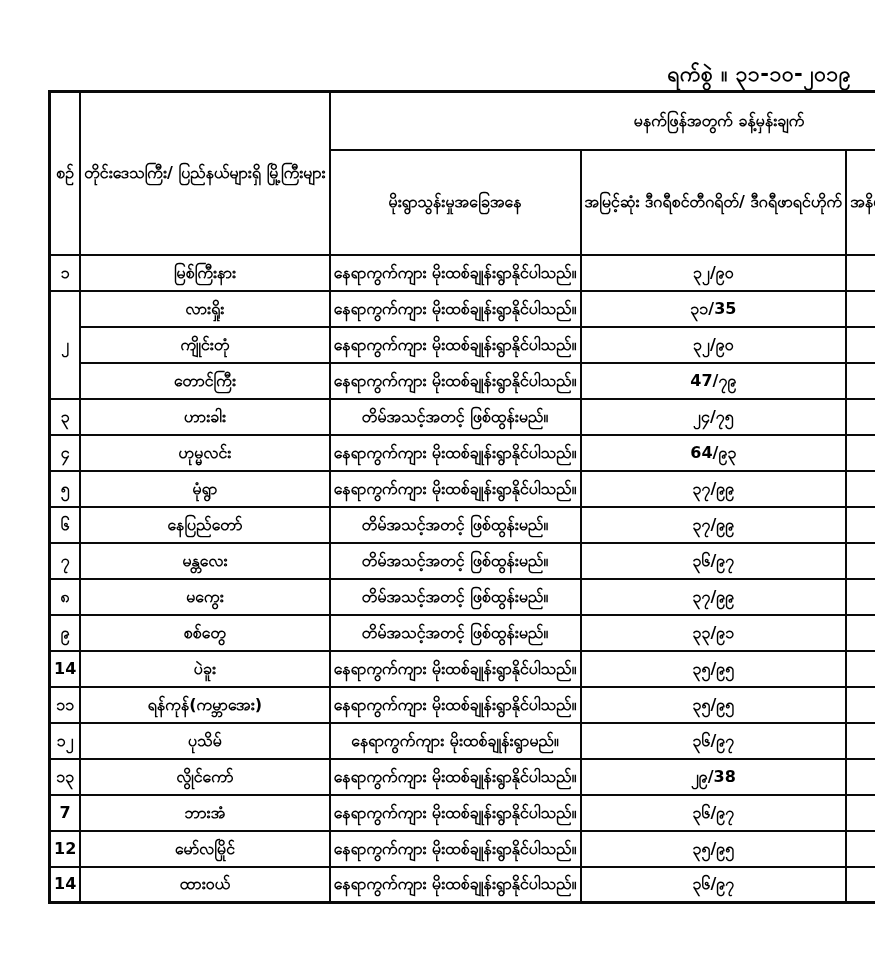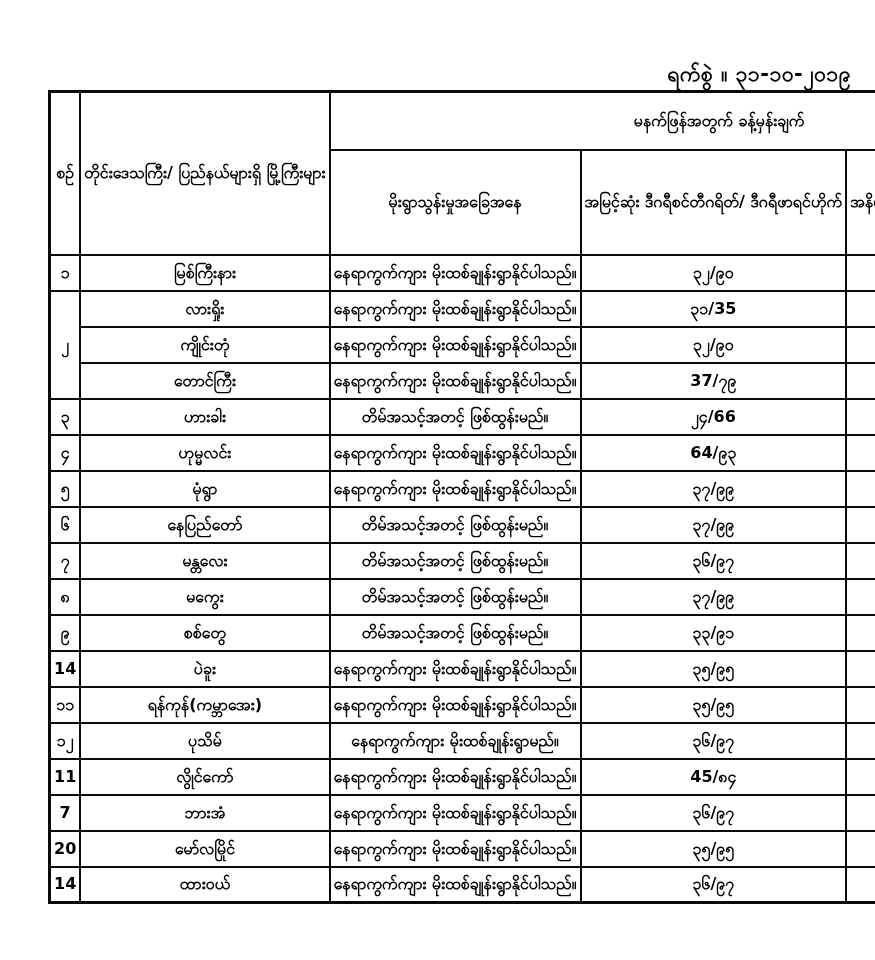--- a/index.html
+++ b/index.html
@@ -80,28 +80,28 @@
     </tr>
     <tr class="data-row">
       <td>ကျိုင်းတုံ</td>
       <td>နေရာကွက်ကျား မိုးထစ်ချုန်းရွာနိုင်ပါသည်။</td>
       <td>၃၂/၉၀</td>
       <td>၁၈/၆၄</td>
     </tr>
     <tr class="data-row">
       <td>တောင်ကြီး</td>
       <td>နေရာကွက်ကျား မိုးထစ်ချုန်းရွာနိုင်ပါသည်။</td>
-      <td>37/၇၉</td>
+      <td>47/၇၉</td>
       <td>၁၆/၆၁</td>
     </tr>
     <tr class="data-row">
       <td>၃</td>
       <td>ဟားခါး</td>
       <td>တိမ်အသင့်အတင့် ဖြစ်ထွန်းမည်။</td>
-      <td>၂၄/66</td>
+      <td>၂၄/၇၅</td>
       <td>၀၉/၄၈</td>
     </tr>
     <tr class="data-row">
       <td>၄</td>
       <td>ဟုမ္မလင်း</td>
       <td>နေရာကွက်ကျား မိုးထစ်ချုန်းရွာနိုင်ပါသည်။</td>
       <td>64/၉၃</td>
       <td>၂၃/၇၃</td>
     </tr>
     <tr class="data-row">
@@ -154,35 +154,35 @@
       <td>၂၅/၇၇</td>
     </tr>
     <tr class="data-row">
       <td>၁၂</td>
       <td>ပုသိမ်</td>
       <td>နေရာကွက်ကျား မိုးထစ်ချုန်းရွာမည်။</td>
       <td>၃၆/၉၇</td>
       <td>၂၃/၇၃</td>
     </tr>
     <tr class="data-row">
-      <td>11</td>
+      <td>၁၃</td>
       <td>လွိုင်ကော်</td>
       <td>နေရာကွက်ကျား မိုးထစ်ချုန်းရွာနိုင်ပါသည်။</td>
-      <td>45/၈၄</td>
+      <td>၂၉/38</td>
       <td>၁၇/၆၃</td>
     </tr>
     <tr class="data-row">
       <td>7</td>
       <td>ဘားအံ</td>
       <td>နေရာကွက်ကျား မိုးထစ်ချုန်းရွာနိုင်ပါသည်။</td>
       <td>၃၆/၉၇</td>
       <td>၂၄/၇၅</td>
     </tr>
     <tr class="data-row">
-      <td>20</td>
+      <td>12</td>
       <td>မော်လမြိုင်</td>
       <td>နေရာကွက်ကျား မိုးထစ်ချုန်းရွာနိုင်ပါသည်။</td>
       <td>၃၅/၉၅</td>
       <td>၂၄/၇၅</td>
     </tr>
     <tr class="data-row">
       <td>14</td>
       <td>ထားဝယ်</td>
       <td>နေရာကွက်ကျား မိုးထစ်ချုန်းရွာနိုင်ပါသည်။</td>
       <td>၃၆/၉၇</td>

